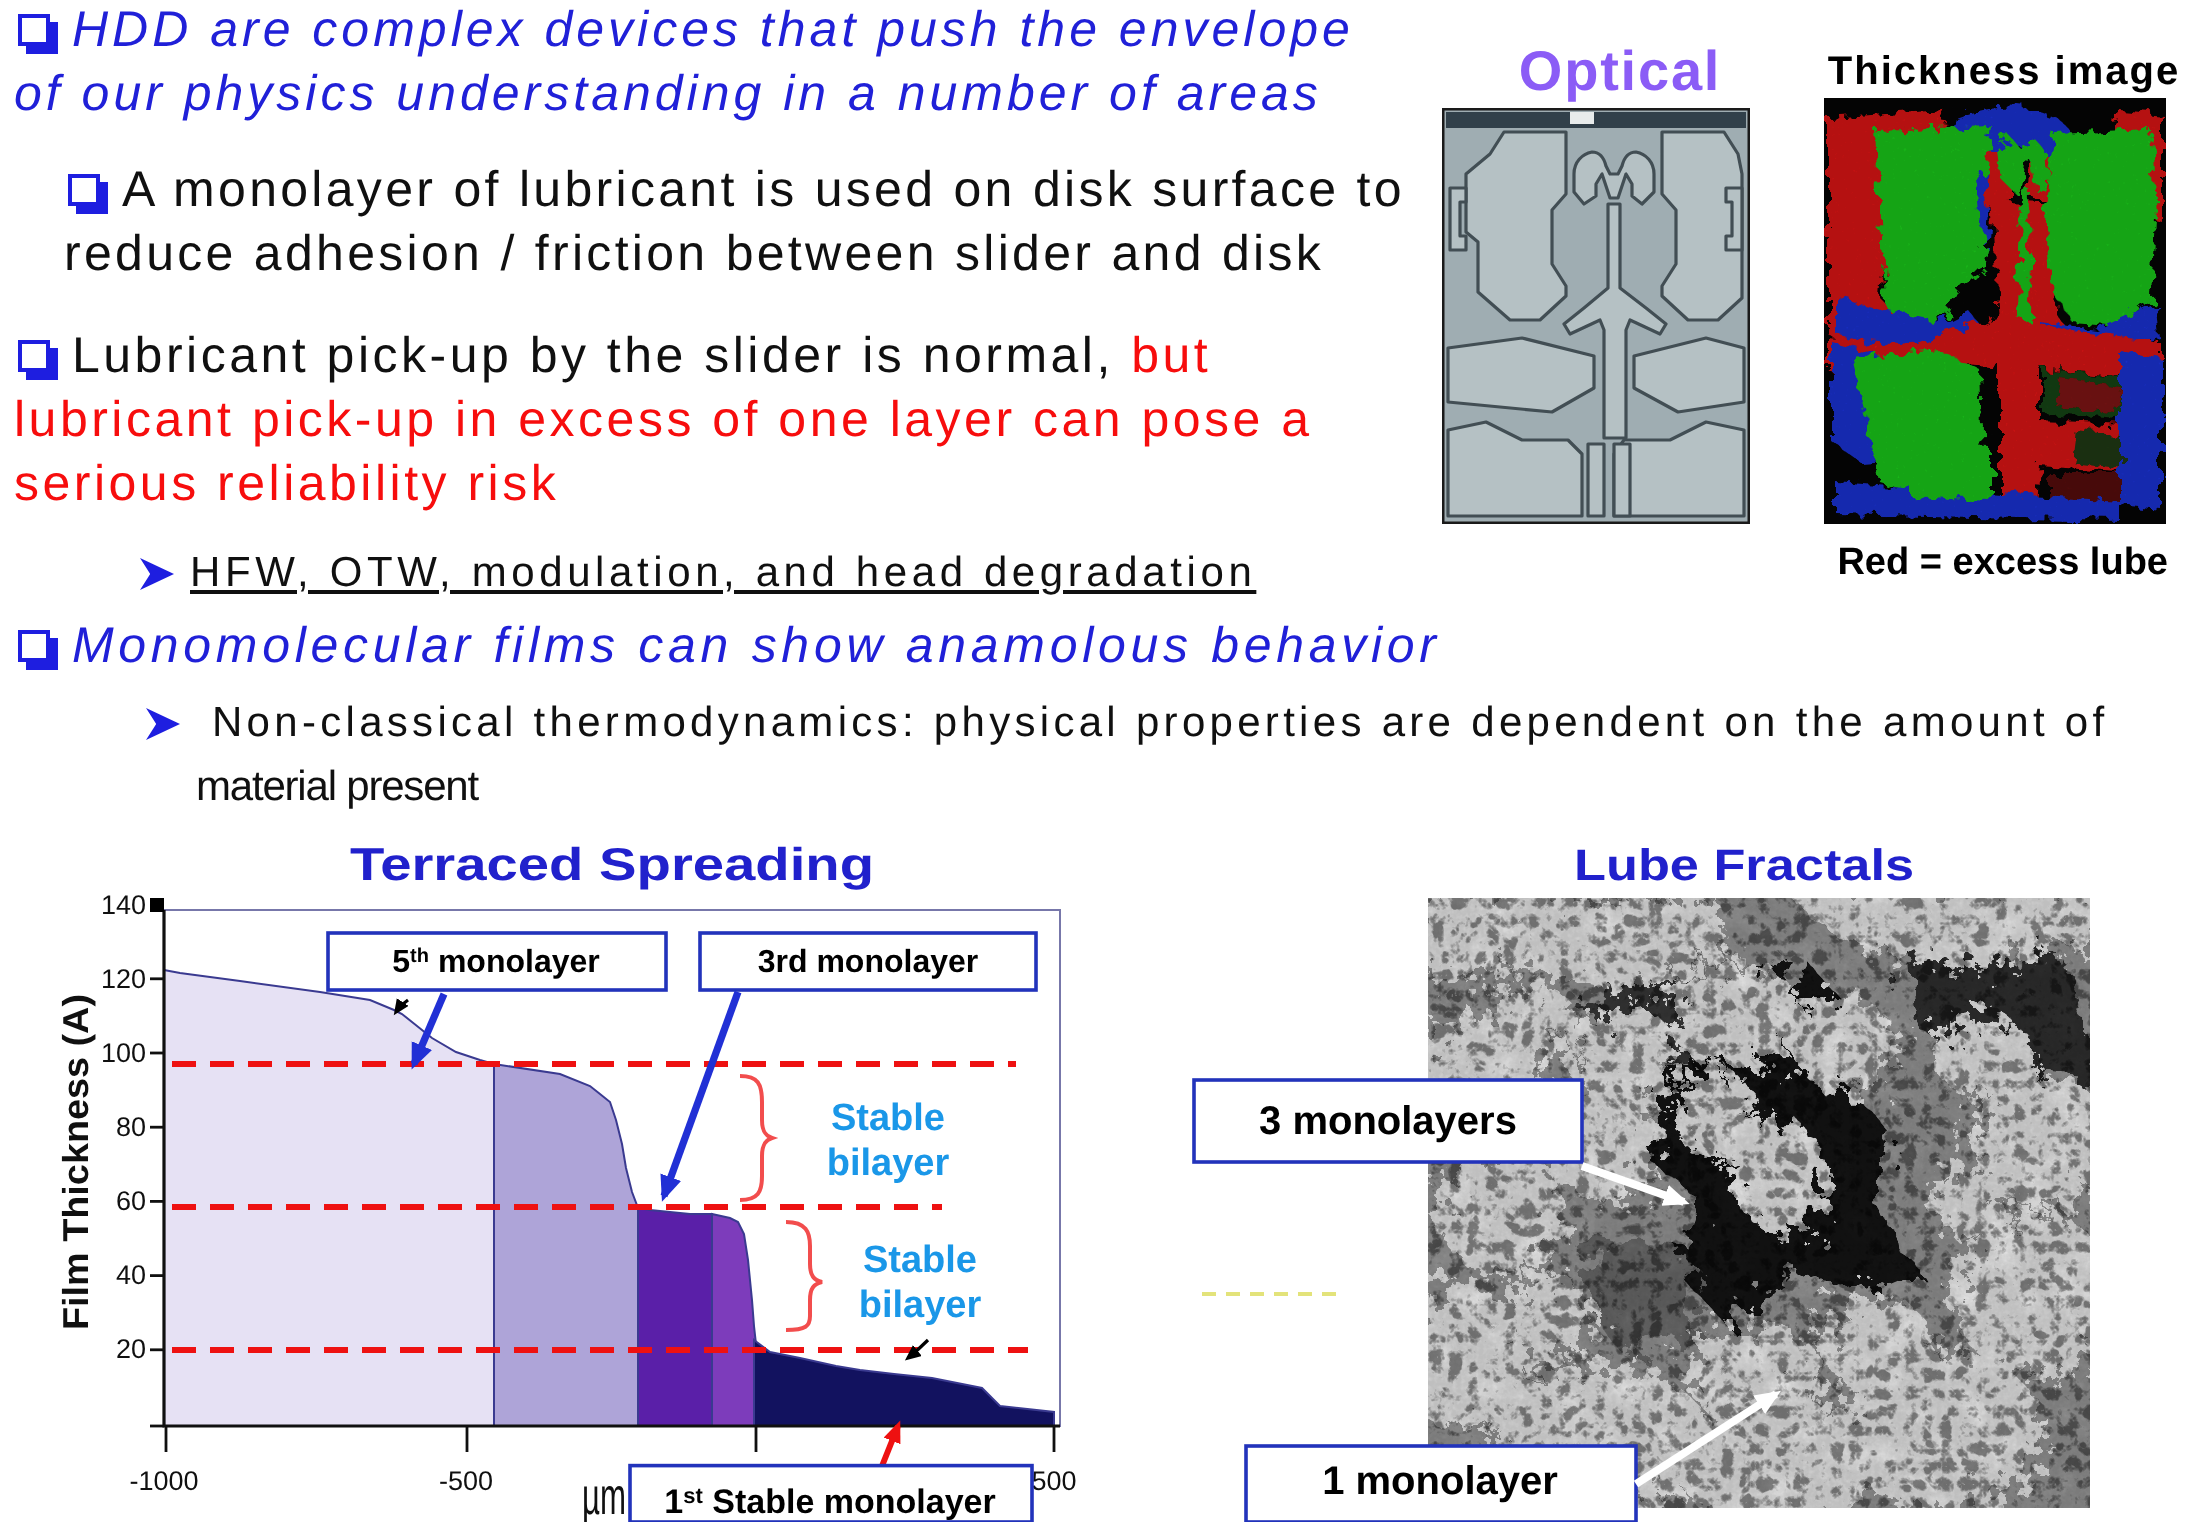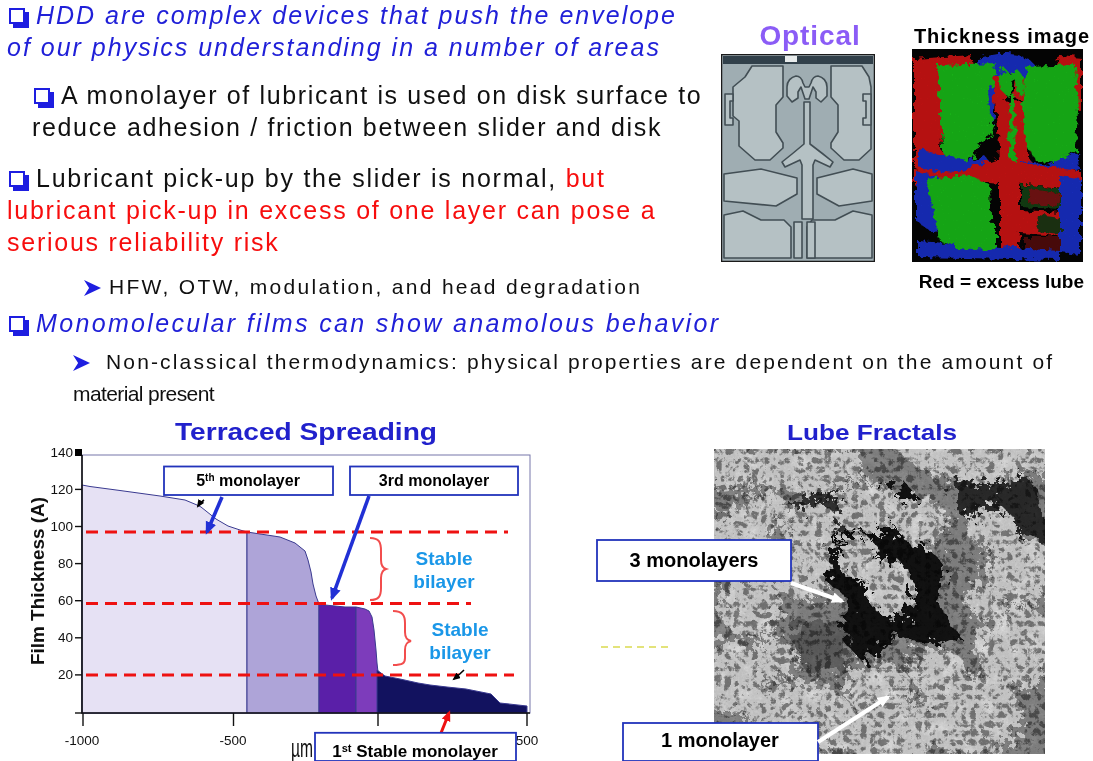--- a/index.html
+++ b/index.html
@@ -24,28 +24,28 @@
 
 <p class="mainp blue abs" style="left:7px;top:-1px;letter-spacing:2.0px;">
   <span class="sqbul"></span>HDD are complex devices that push the envelope<br>of our physics understanding in a number of areas
 </p>
 <p class="mainp abs" style="left:7px;top:79px;letter-spacing:1.65px;margin-left:25px;">
   <span class="sqbul"></span>A monolayer of lubricant is used on disk surface to<br>reduce adhesion / friction between slider and disk
 </p>
 <p class="mainp abs" style="left:7px;top:162px;letter-spacing:1.75px;">
   <span class="sqbul"></span>Lubricant pick-up by the slider is normal, <span class="red">but<br>lubricant pick-up in excess of one layer can pose a<br>serious reliability risk</span>
 </p>
-<p class="subp abs" style="left:84px;top:271px;letter-spacing:2.3px;">
+<p class="subp abs" style="left:70px;top:271px;letter-spacing:2.3px;text-decoration:underline;">
   <span class="arrbul"></span>HFW, OTW, modulation, and head degradation
 </p>
 <p class="mainp blue abs" style="left:7px;top:307px;letter-spacing:2.35px;">
   <span class="sqbul"></span>Monomolecular films can show anamolous behavior
 </p>
 <p class="subp abs" style="left:73px;top:346px;letter-spacing:2.15px;">
-  <span class="arrbul"></span>&nbsp;Non-classical thermodynamics: physical properties are dependent on the amount of<br><span style="letter-spacing:-0.6px;">material present</span>
+  <span class="arrbul"></span>&nbsp;Non-classical thermodynamics: physical properties are dependent on the amount of<br><span style="margin-left:25px;letter-spacing:-0.6px;">material present</span>
 </p>
 
 <div class="abs bold" style="left:731px;top:20px;width:158px;text-align:center;font-size:28px;color:#8b5cf6;letter-spacing:0.9px;">Optical image</div>
 <div class="abs bold" style="left:910px;top:25px;width:184px;text-align:center;font-size:20px;color:#000;letter-spacing:1.0px;">Thickness image</div>
 <div class="abs bold" style="left:912px;top:271px;width:172px;text-align:right;font-size:19px;color:#000;">Red = excess lube</div>
 
 <div class="abs" style="left:721px;top:54px;">
 <svg width="154" height="208" viewBox="0 0 154 208">
   <rect x="0" y="0" width="154" height="208" fill="#9fadb2"></rect>
   <rect x="2" y="2" width="150" height="8" fill="#31404a"></rect>

